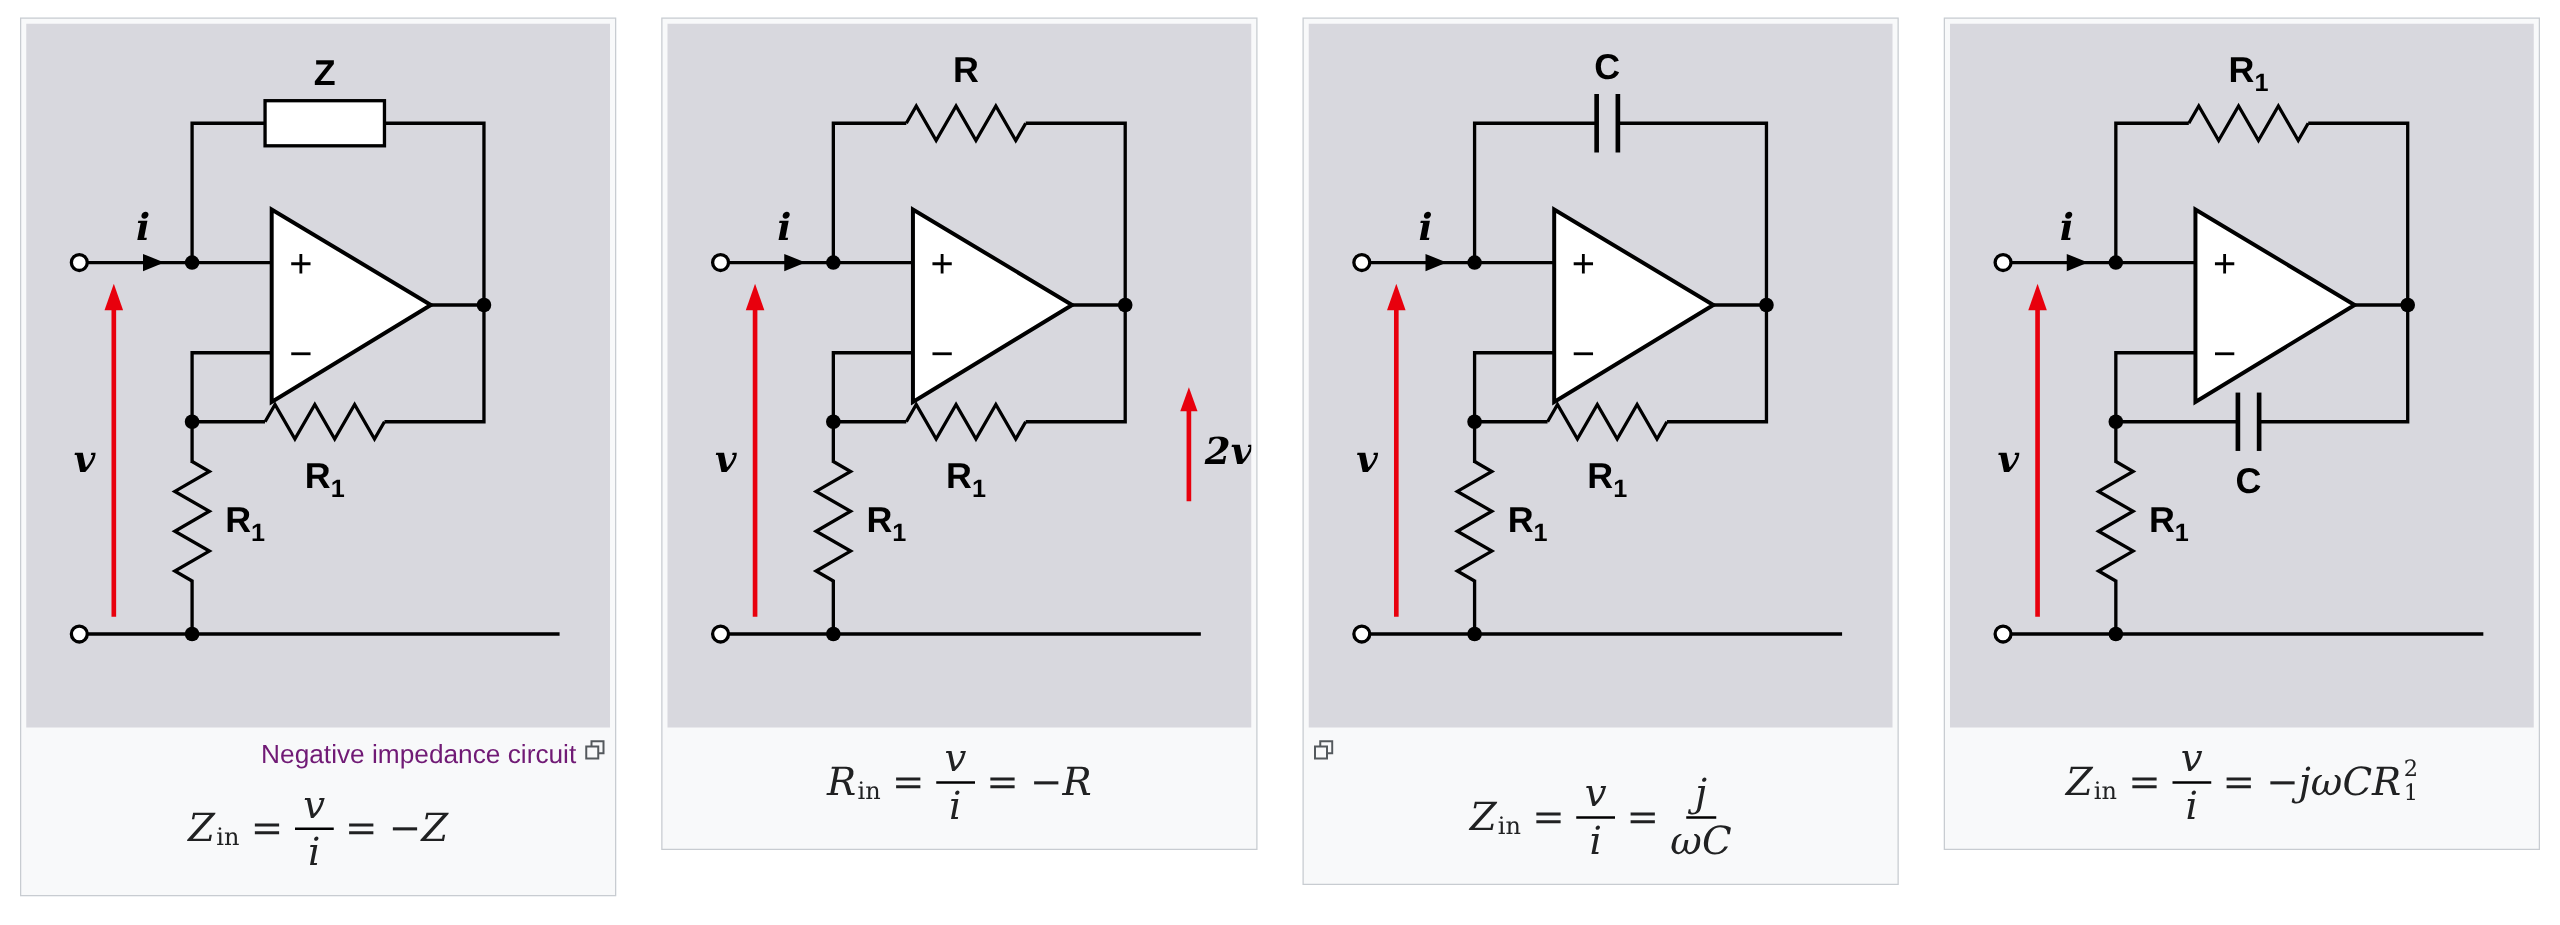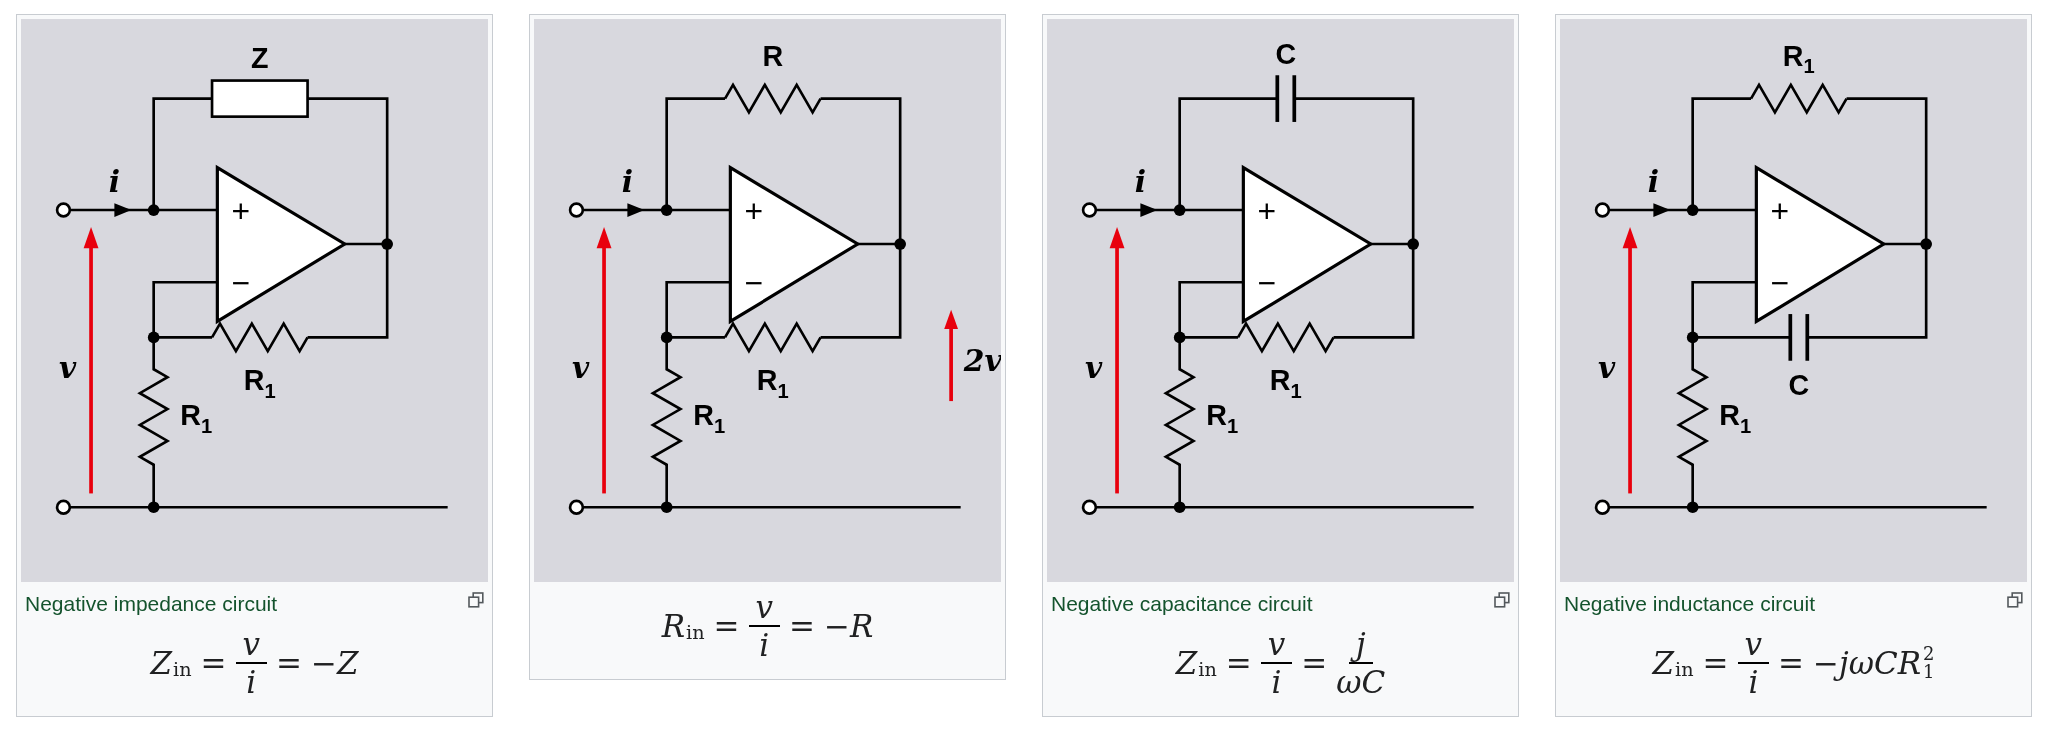--- a/index.html
+++ b/index.html
@@ -23,21 +23,21 @@
   .redhead{fill:#e8000d;stroke:none;}
 
   
   .lbl-iv{font-family:"DejaVu Serif",serif;font-style:italic;font-weight:bold;font-size:28px;fill:#000;}
   .lbl-sign{font-family:"Liberation Sans",sans-serif;font-size:30px;fill:#000;}
   .lbl-elem{font-family:"Liberation Sans",sans-serif;font-weight:bold;font-size:27px;fill:#000;}
   .svgsub{font-size:19px;}
 
   
   .caption{display:flex;gap:7px;padding:9px 4px 2px;align-items:flex-start;}
-  .caption-text{font-size:21px;line-height:1.25;color:#14532d;flex:1 1 auto;}
+  .caption-text{font-size:21px;line-height:1.25;color:#701a75;flex:1 1 auto;text-align:right;}
   .magicon{width:16px;height:16px;flex:0 0 auto;margin-top:1px;cursor:pointer;}
   .magicon rect{fill:#f8f9fa;stroke:#54595d;stroke-width:1.6;}
 
   
   .formula{display:flex;justify-content:center;align-items:center;gap:9px;
            padding:8px 0 12px;font-family:"DejaVu Serif",serif;font-size:31px;color:#202122;}
   .it{font-style:italic;}
   .eq{font-style:normal;}
   .group{white-space:nowrap;display:inline-flex;align-items:center;}
   .subin{font-size:.62em;font-style:normal;position:relative;top:.33em;margin-left:1px;}
@@ -212,21 +212,20 @@
         <text class="lbl-iv" x="88" y="163" text-anchor="middle">i</text>
         <text class="lbl-iv" x="52" y="338" text-anchor="end">v</text>
         <text class="lbl-sign" x="207" y="191" text-anchor="middle">+</text>
         <text class="lbl-sign" x="207" y="259" text-anchor="middle">−</text>
         <text class="lbl-elem" x="225" y="42" text-anchor="middle">C</text>
         <text class="lbl-elem" x="225" y="350" text-anchor="middle"><tspan>R</tspan><tspan class="svgsub" dy="7">1</tspan></text>
         <text class="lbl-elem" x="150" y="383"><tspan>R</tspan><tspan class="svgsub" dy="7">1</tspan></text>
       </svg>
     </div>
     <div class="caption">
-      <span class="caption-text">Negative capacitance circuit</span>
       <svg class="magicon" viewBox="0 0 16 16">
           <rect x="5.2" y="1" width="9.6" height="9.6"></rect>
           <rect x="1" y="5.2" width="9.6" height="9.6"></rect>
         </svg>
     </div>
     <div class="formula">
       <span class="group">
           <span class="it">Z</span>
           <span class="subin">in</span>
         </span>
@@ -278,27 +277,20 @@
         <polygon class="redhead" points="66,196 59,216 73,216"></polygon>
         <text class="lbl-iv" x="88" y="163" text-anchor="middle">i</text>
         <text class="lbl-iv" x="52" y="338" text-anchor="end">v</text>
         <text class="lbl-sign" x="207" y="191" text-anchor="middle">+</text>
         <text class="lbl-sign" x="207" y="259" text-anchor="middle">−</text>
         <text class="lbl-elem" x="225" y="44" text-anchor="middle"><tspan>R</tspan><tspan class="svgsub" dy="7">1</tspan></text>
         <text class="lbl-elem" x="225" y="354" text-anchor="middle">C</text>
         <text class="lbl-elem" x="150" y="383"><tspan>R</tspan><tspan class="svgsub" dy="7">1</tspan></text>
       </svg>
     </div>
-    <div class="caption">
-      <span class="caption-text">Negative inductance circuit</span>
-      <svg class="magicon" viewBox="0 0 16 16">
-          <rect x="5.2" y="1" width="9.6" height="9.6"></rect>
-          <rect x="1" y="5.2" width="9.6" height="9.6"></rect>
-        </svg>
-    </div>
     <div class="formula">
       <span class="group">
           <span class="it">Z</span>
           <span class="subin">in</span>
         </span>
       <span class="eq">=</span>
       <span class="frac">
           <span class="num it">v</span>
           <span class="den it">i</span>
         </span>

